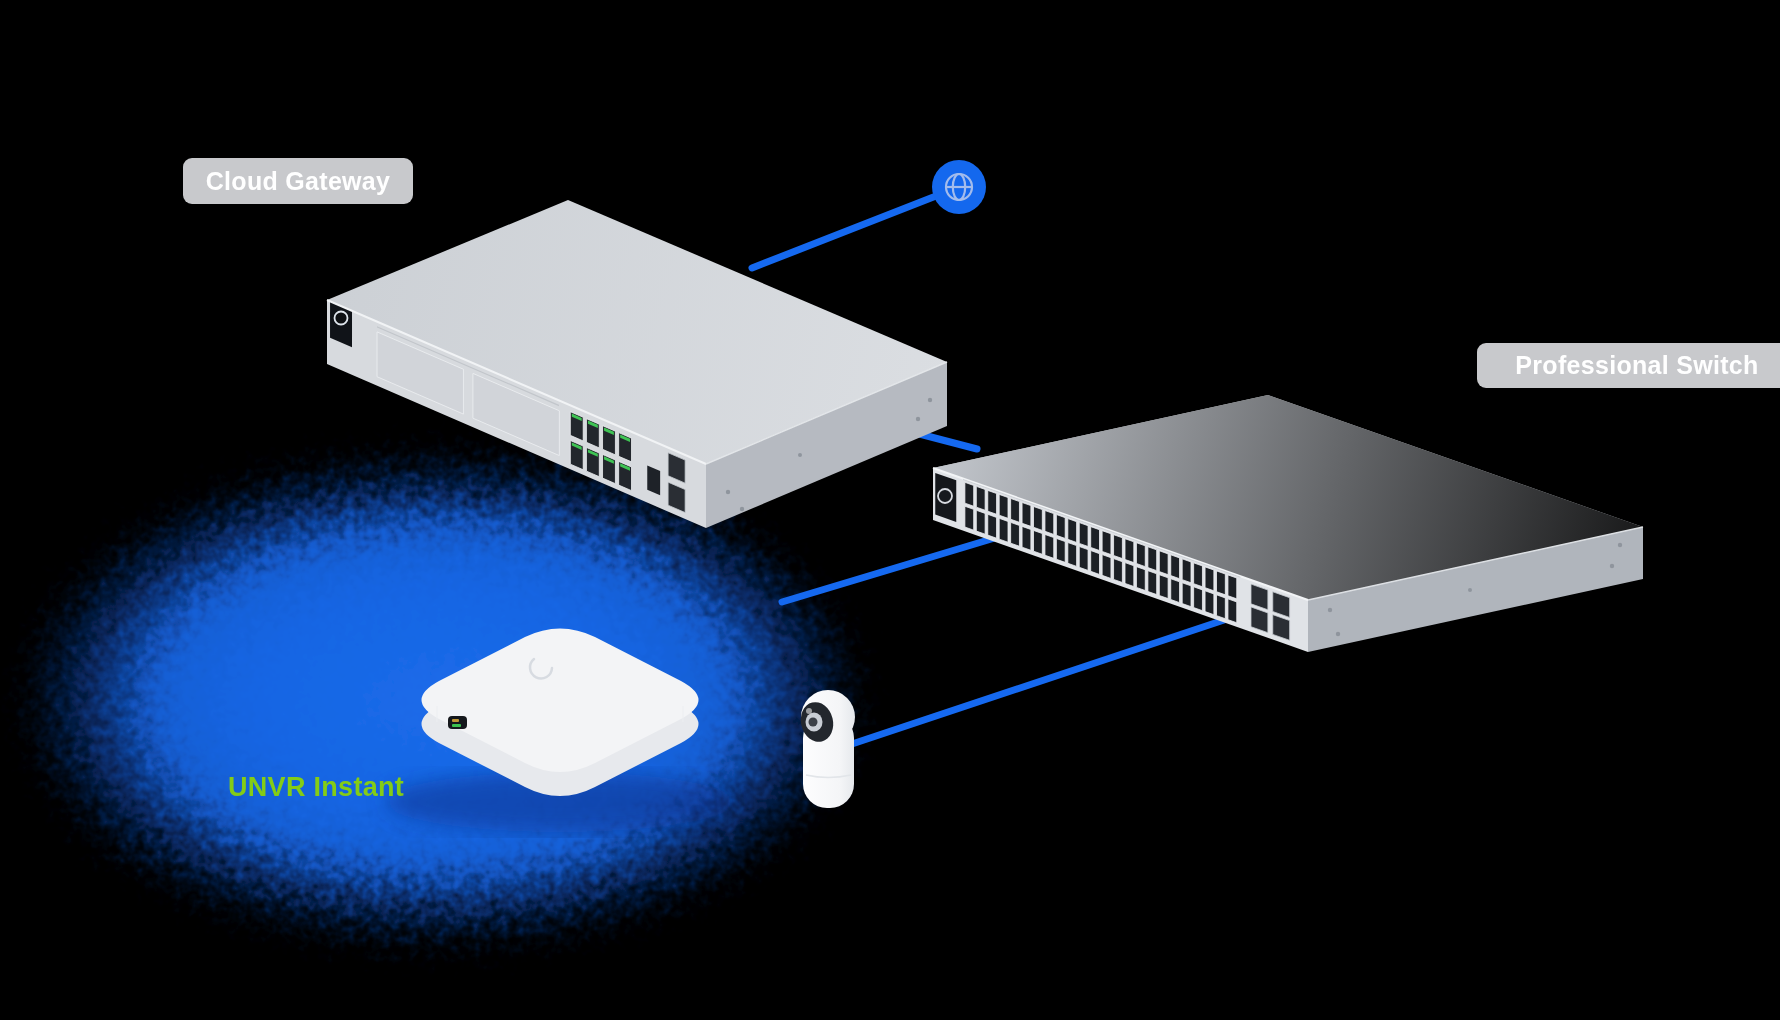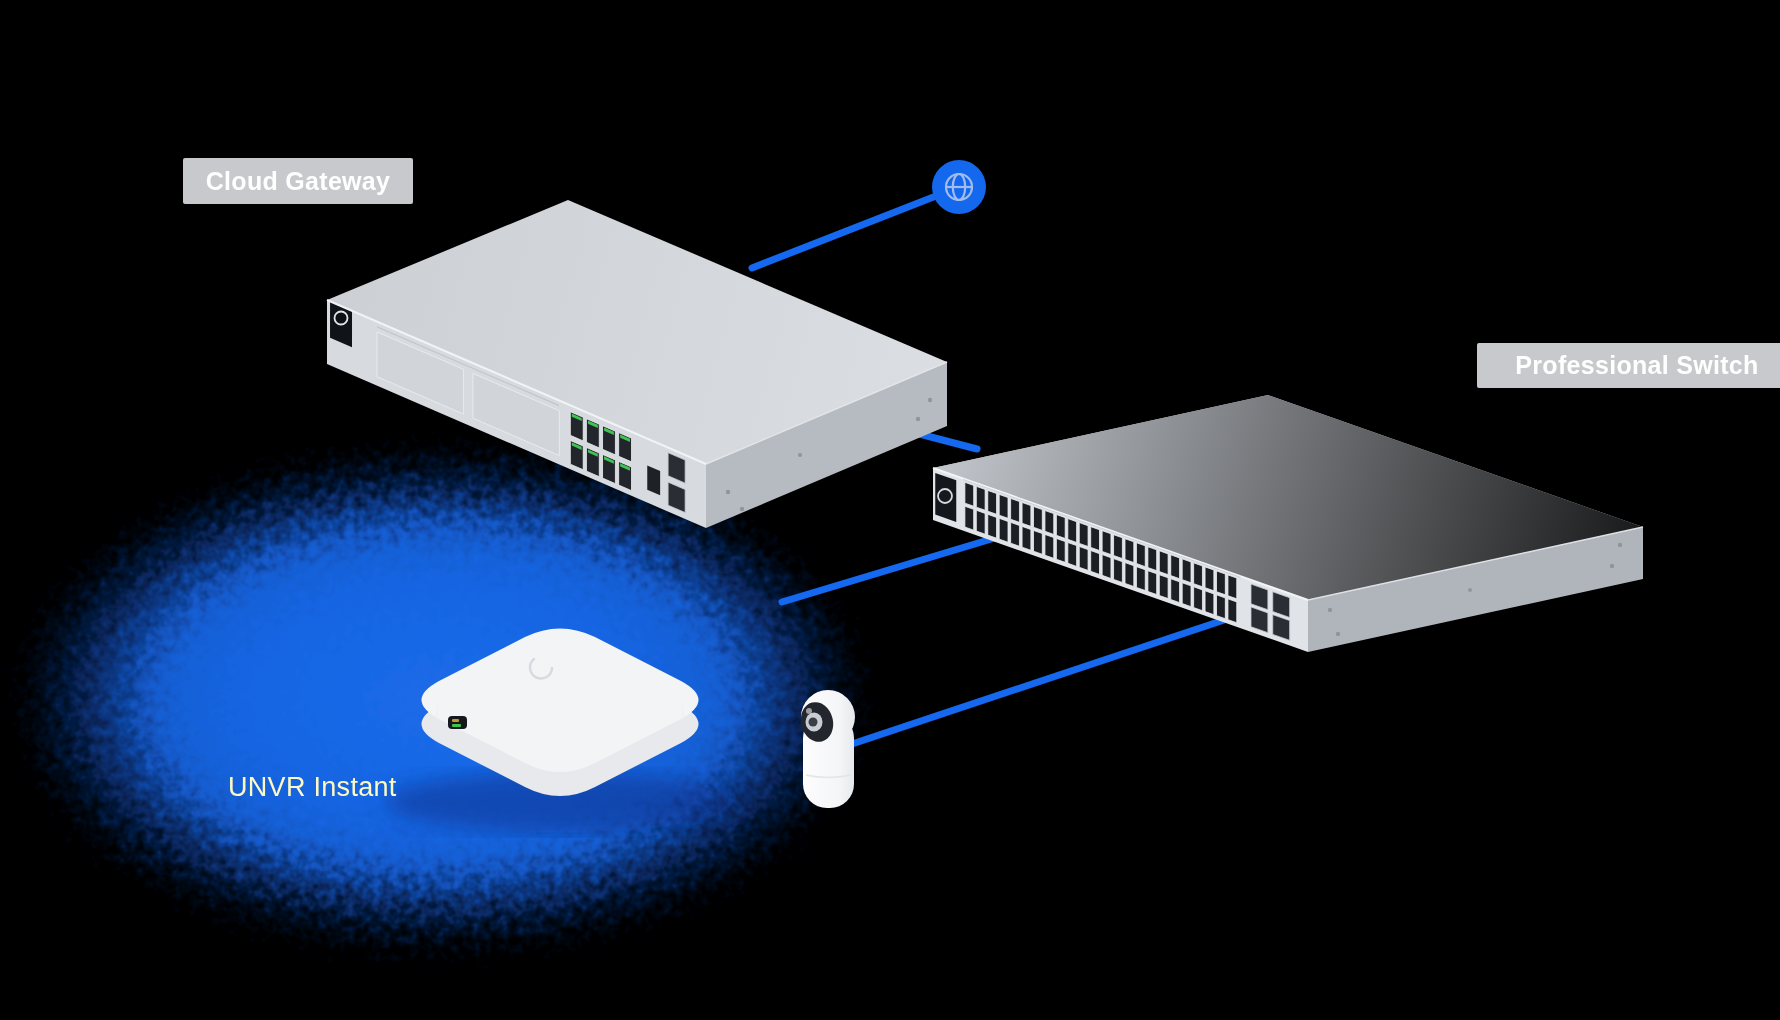--- a/index.html
+++ b/index.html
@@ -1,24 +1,24 @@
 <!DOCTYPE html>
 <html><head>
 <meta charset="utf-8">
 <style>
   html,body{margin:0;padding:0;background:#000;}
   .stage{position:relative;width:1780px;height:1020px;background:#000;overflow:hidden;
          font-family:"Liberation Sans",sans-serif;}
   .stage svg{position:absolute;left:0;top:0;}
   .pill{position:absolute;display:flex;align-items:center;justify-content:center;
-        background:#c8c9cc;color:#fff;border-radius:2px;font-weight:700;font-size:25px;
+        background:#c8c9cc;color:#fff;border-radius:9px;font-weight:700;font-size:25px;
         letter-spacing:.3px;white-space:nowrap;}
   .pill.cg{left:183px;top:158px;width:230px;height:46px;}
   .pill.ps{left:1477px;top:343px;width:320px;height:45px;}
-  .freelabel{position:absolute;left:228px;top:772px;color:#fef9c3;font-weight:400;
+  .freelabel{position:absolute;left:228px;top:772px;color:#84cc16;font-weight:700;
              font-size:27px;letter-spacing:.3px;}
 </style>
 </head>
 <body>
 
 <div class="stage">
 
 <svg width="1780" height="1020" viewBox="0 0 1780 1020">
   <defs>
     <radialGradient id="gg" cx="50%" cy="50%" r="50%">

